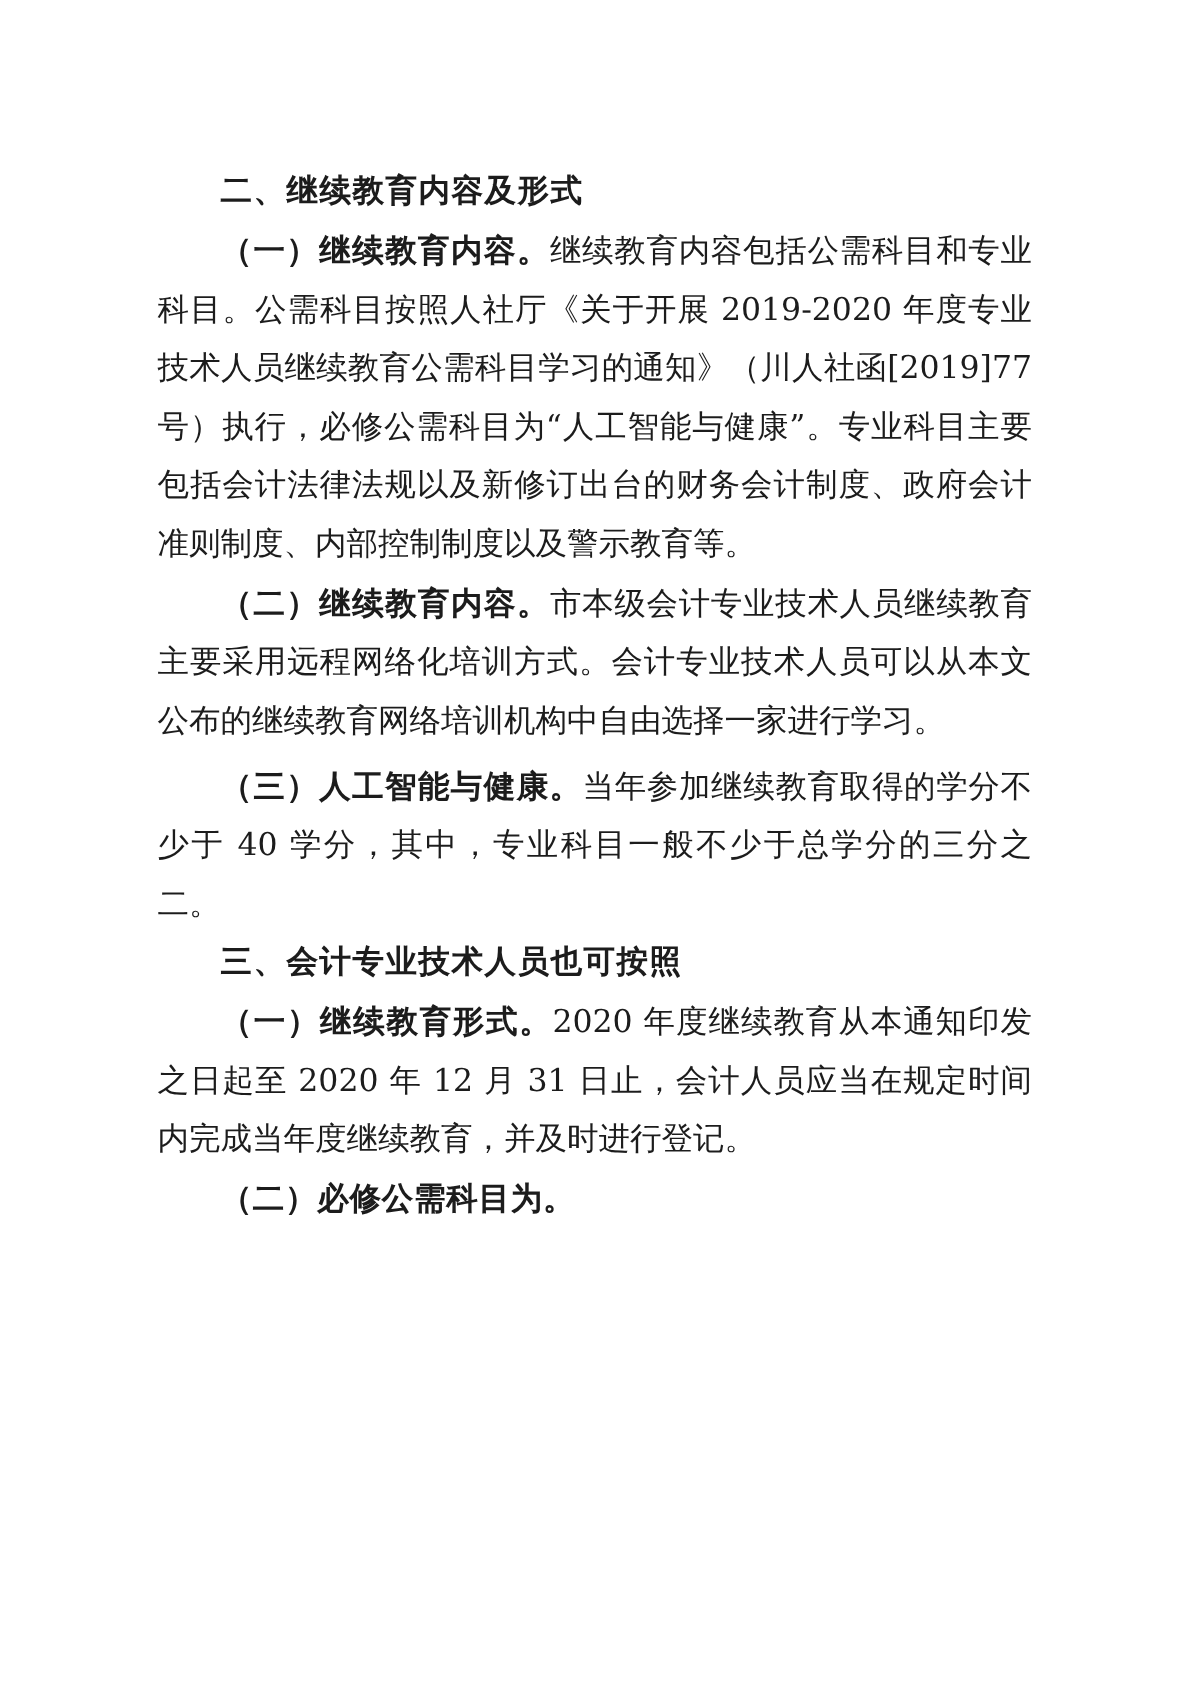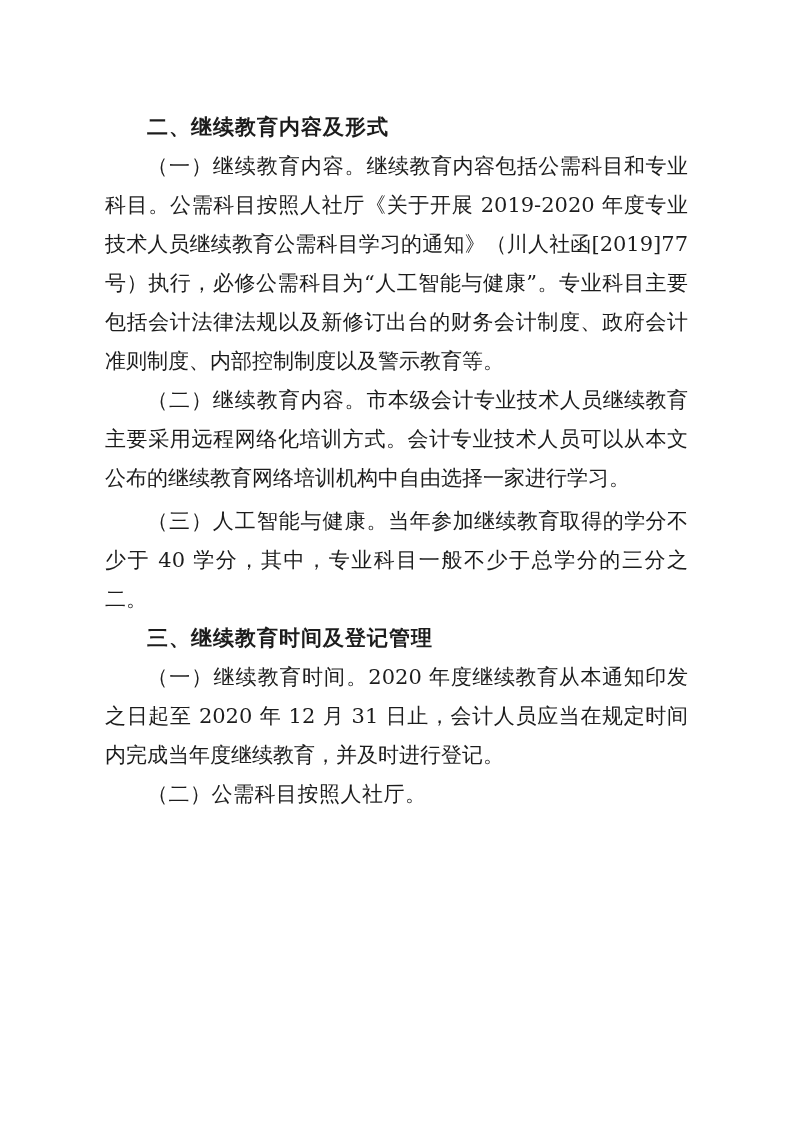--- a/index.html
+++ b/index.html
@@ -32,21 +32,21 @@
     text-indent: 2em;
     font-size: 21px;
     line-height: 39px;
   }
   .heading {
     font-family: "DejaVu Sans", sans-serif;
     font-weight: bold;
     letter-spacing: 1px;
   }
   .lead {
-    font-weight: normal;
+    font-weight: bold;
     letter-spacing: 0.5px;
   }
   .gap-lg { margin-top: 12px !important; }
   .gap-sm { margin-top: 4px !important; }
   .footer {
     position: absolute;
     left: 588px;
     top: 1026px;
     font-size: 19px;
     font-family: "DejaVu Serif", serif;
@@ -69,24 +69,24 @@
     <h2 class="heading">二、继续教育内容及形式</h2>
 
     <p><span class="lead">（一）继续教育内容。</span><span>继续教育内容包括公需科目和专业科目。公需科目按照人社厅《关于开展 2019-2020 年度专业技术人员继续教育公需科目学习的通知》（川人社函[2019]77 号）执行，必修公需科目为“人工智能与健康”。专业科目主要包括会计法律法规以及新修订出台的财务会计制度、政府会计准则制度、内部控制制度以及警示教育等。</span></p>
 
     <p><span class="lead">（二）继续教育内容。</span><span>市本级会计专业技术人员继续教育主要采用远程网络化培训方式。会计专业技术人员可以从本文公布的继续教育网络培训机构中自由选择一家进行学习。</span></p>
 
 
     <p class="gap-sm"><span class="lead">（三）人工智能与健康。</span><span>当年参加继续教育取得的学分不少于 40 学分，其中，专业科目一般不少于总学分的三分之二。</span></p>
 
 
-    <h2 class="heading">三、继续教育时间及登记管理</h2>
+    <h2 class="heading">三、会计专业技术人员也可按照</h2>
 
-    <p><span class="lead">（一）继续教育时间。</span><span>2020 年度继续教育从本通知印发之日起至 2020 年 12 月 31 日止，会计人员应当在规定时间内完成当年度继续教育，并及时进行登记。</span></p>
+    <p><span class="lead">（一）继续教育形式。</span><span>2020 年度继续教育从本通知印发之日起至 2020 年 12 月 31 日止，会计人员应当在规定时间内完成当年度继续教育，并及时进行登记。</span></p>
 
-    <p><span class="lead">（二）公需科目按照人社厅。</span></p>
+    <p><span class="lead">（二）必修公需科目为。</span></p>
 
   </div>
 
   <div class="footer">
     <span class="dash">—</span><span class="num">2</span><span class="dash">—</span>
   </div>
 </div>
 
 </body></html>

